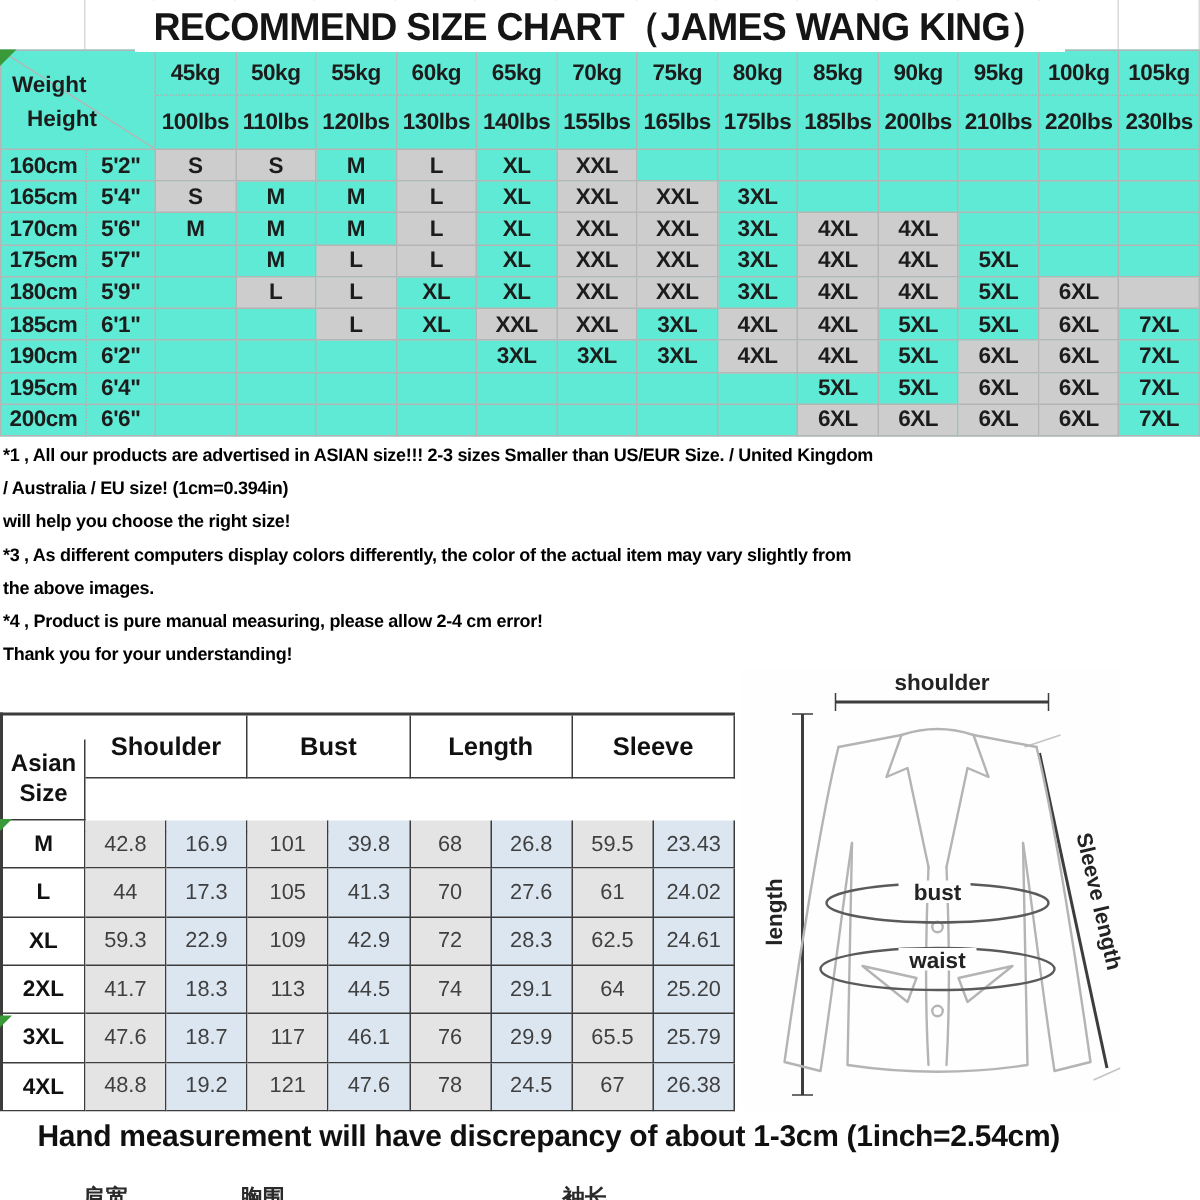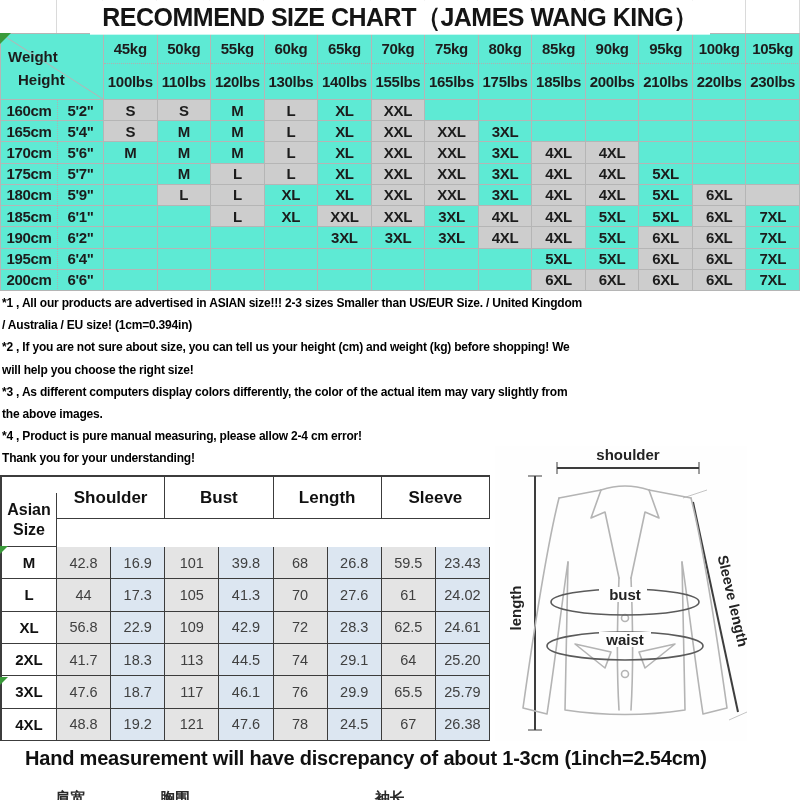--- a/index.html
+++ b/index.html
@@ -293,21 +293,20 @@
     <div class="cell">7XL</div>
   </div>
 
 <div class="tri t1"></div>
 <div class="tri t2"></div>
 <div class="tri t3"></div>
 
 <div class="notes">
     <div class="nline">*1 , All our products are advertised in ASIAN size!!! 2-3 sizes Smaller than US/EUR Size. / United Kingdom</div>
     <div class="nline">/ Australia / EU size! (1cm=0.394in)</div>
-    <div class="nline">*2 , If you are not sure about size, you can tell us your height (cm) and weight (kg) before shopping! We</div>
     <div class="nline">will help you choose the right size!</div>
     <div class="nline">*3 , As different computers display colors differently, the color of the actual item may vary slightly from</div>
     <div class="nline">the above images.</div>
     <div class="nline">*4 , Product is pure manual measuring, please allow 2-4 cm error!</div>
     <div class="nline">Thank you for your understanding!</div>
   </div>
 
 <div class="mtable">
   <div class="mcell mcorner">
     <span>Asian</span>
@@ -337,21 +336,21 @@
     <div class="mcell szlabel">L</div>
     <div class="mcell val cmfill">44</div>
     <div class="mcell val inchfill">17.3</div>
     <div class="mcell val cmfill">105</div>
     <div class="mcell val inchfill">41.3</div>
     <div class="mcell val cmfill">70</div>
     <div class="mcell val inchfill">27.6</div>
     <div class="mcell val cmfill">61</div>
     <div class="mcell val inchfill">24.02</div>
     <div class="mcell szlabel">XL</div>
-    <div class="mcell val cmfill">56.8</div>
+    <div class="mcell val cmfill">59.3</div>
     <div class="mcell val inchfill">22.9</div>
     <div class="mcell val cmfill">109</div>
     <div class="mcell val inchfill">42.9</div>
     <div class="mcell val cmfill">72</div>
     <div class="mcell val inchfill">28.3</div>
     <div class="mcell val cmfill">62.5</div>
     <div class="mcell val inchfill">24.61</div>
     <div class="mcell szlabel">2XL</div>
     <div class="mcell val cmfill">41.7</div>
     <div class="mcell val inchfill">18.3</div>

